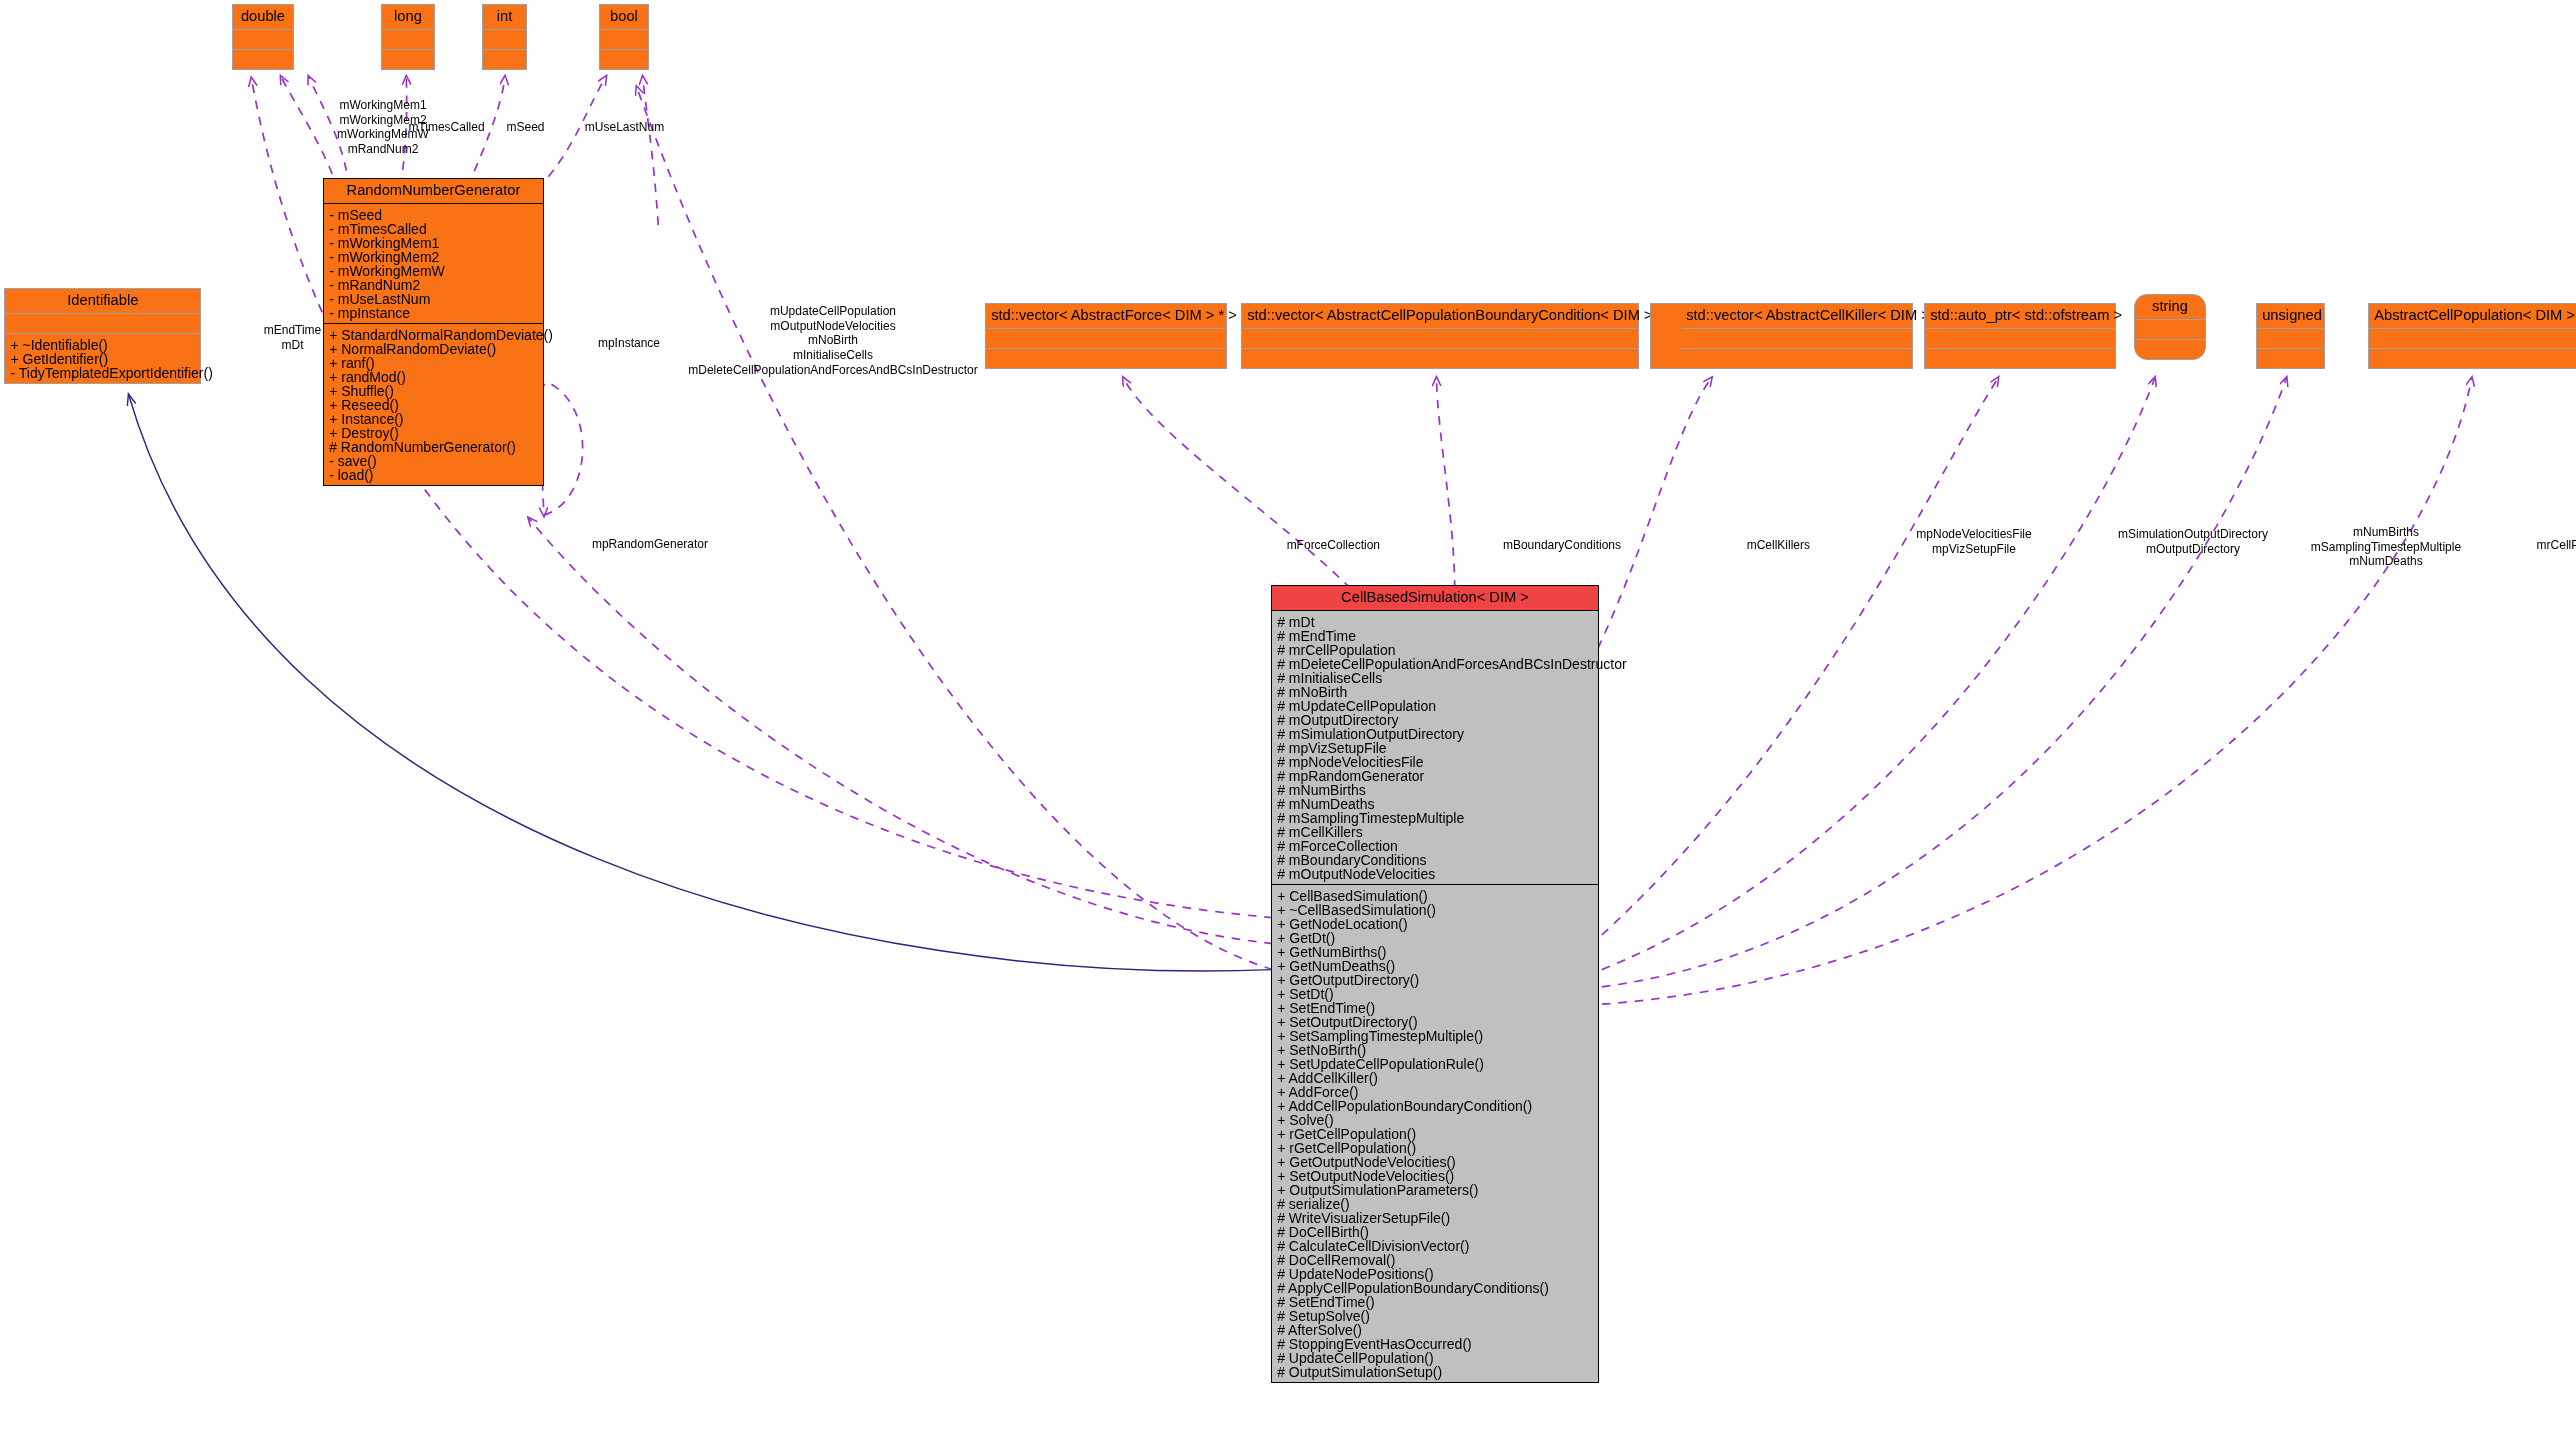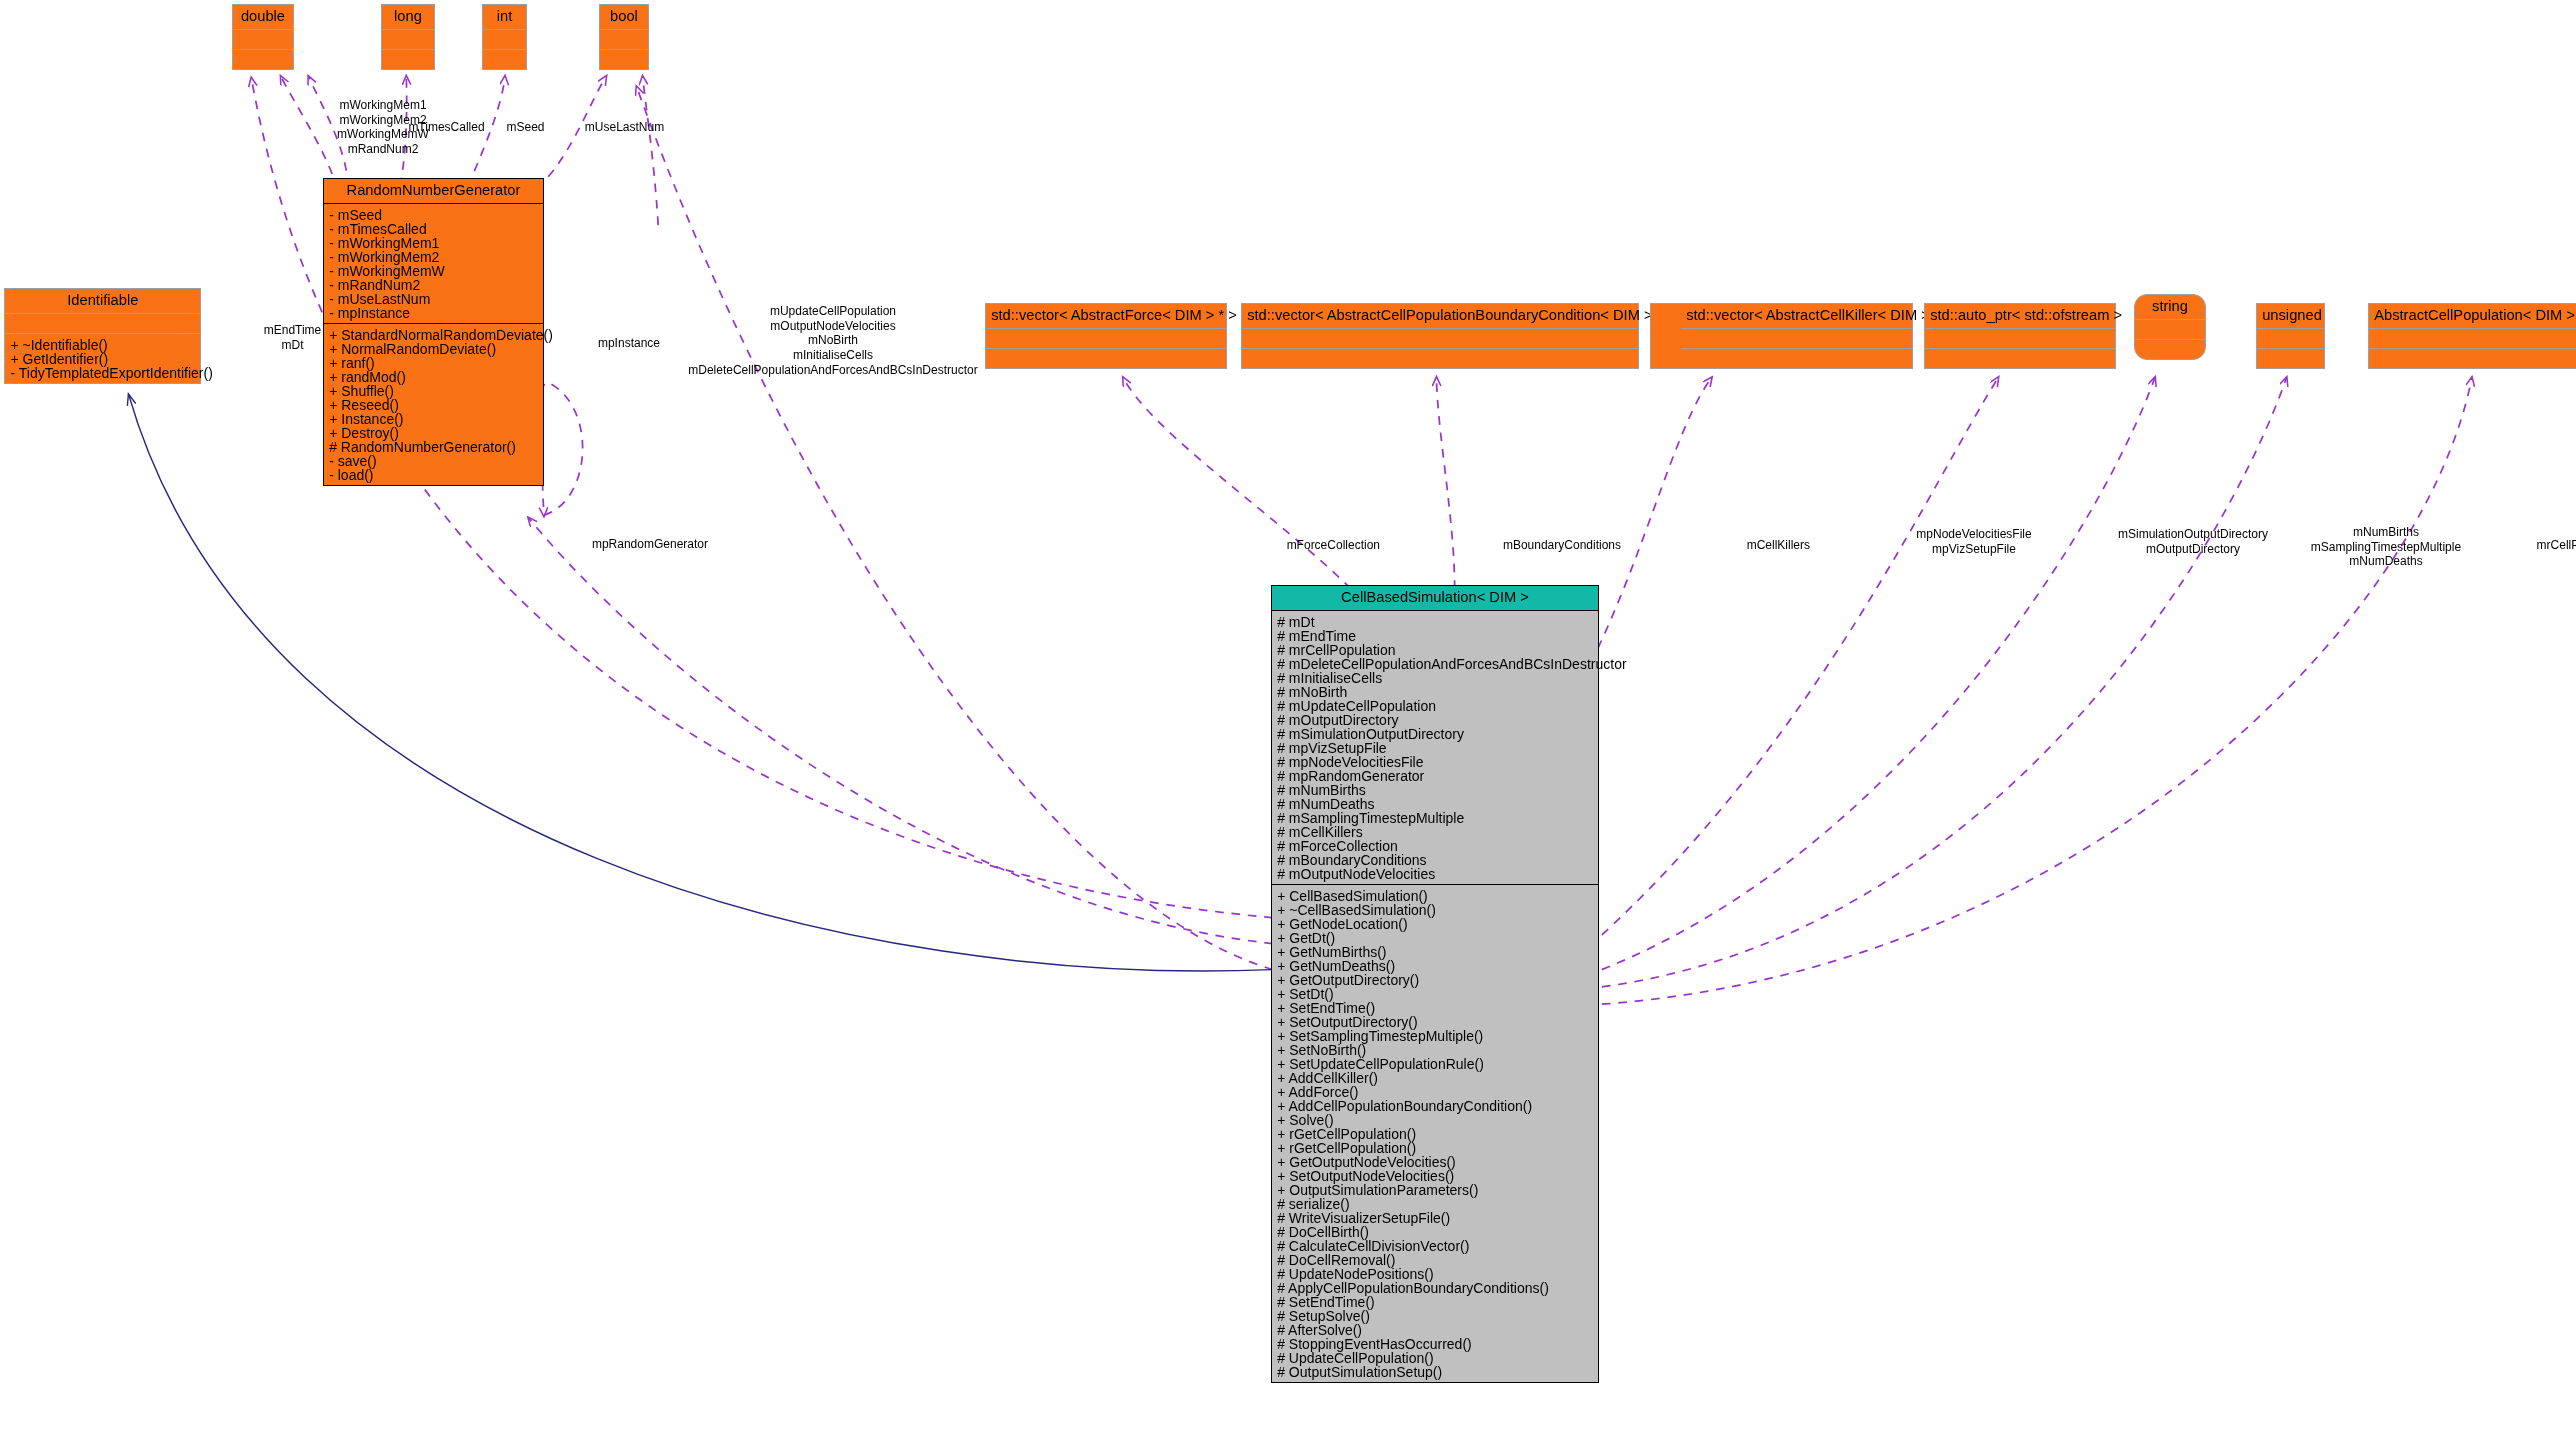--- a/index.html
+++ b/index.html
@@ -46,21 +46,21 @@
     border: 0.9px solid #000000;
     background: #c0c0c0;
   }
   .node .title {
     text-align: center;
     padding: 4.3px 5.2px 5.2px 5.2px;
     white-space: nowrap;
     font-size: 14.7px;
   }
   .node.focus .title {
-    background: #14b8a6;
+    background: #ef4444;
   }
   .node .sep {
     border-top: 0.9px solid #a0a0a0;
     height: 0;
     font-size: 0;
     line-height: 0;
   }
   .node.solid .sep, .node.focus .sep {
     border-top: 0.9px solid #000000;
   }

